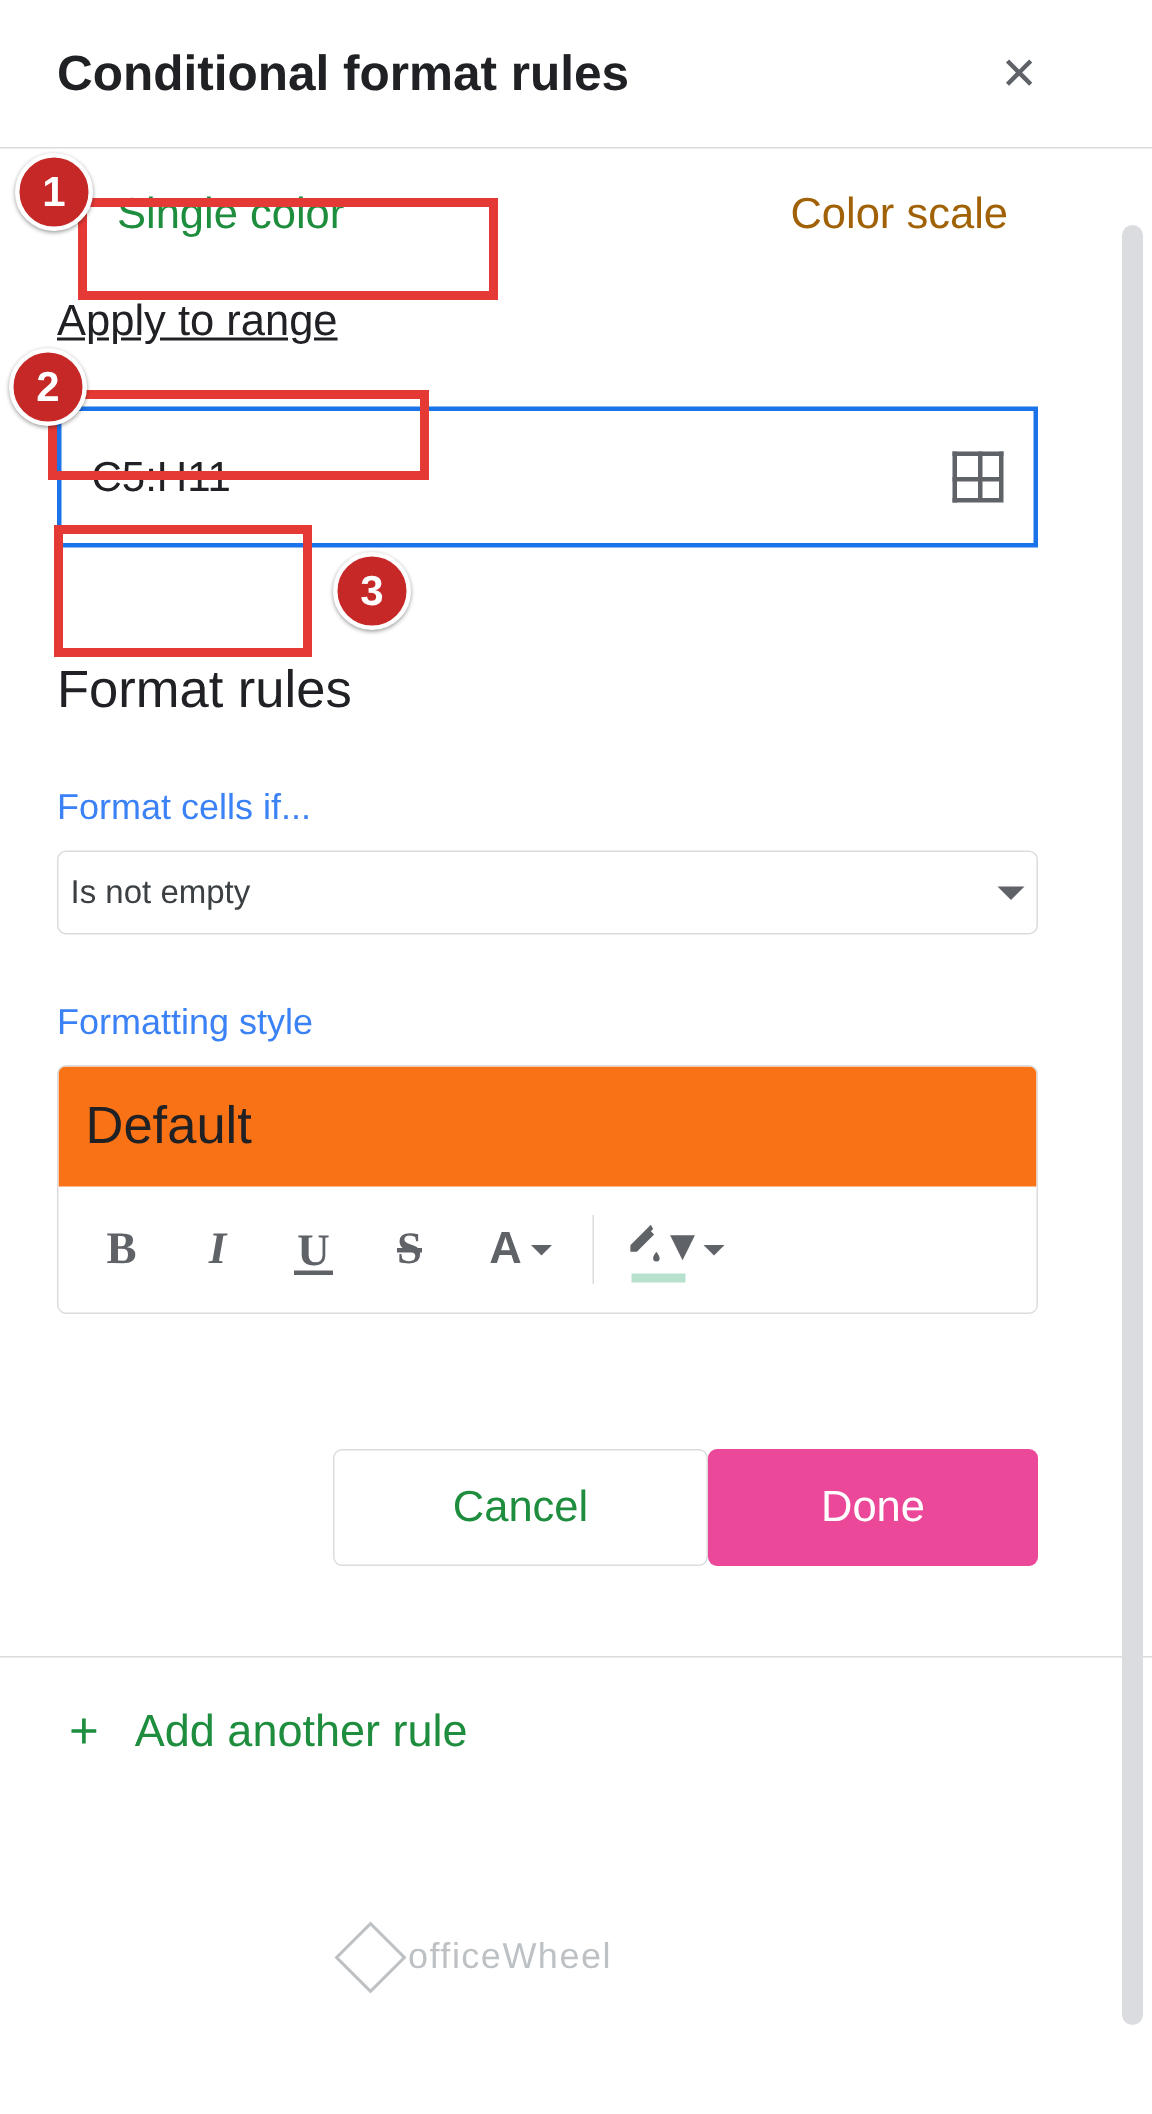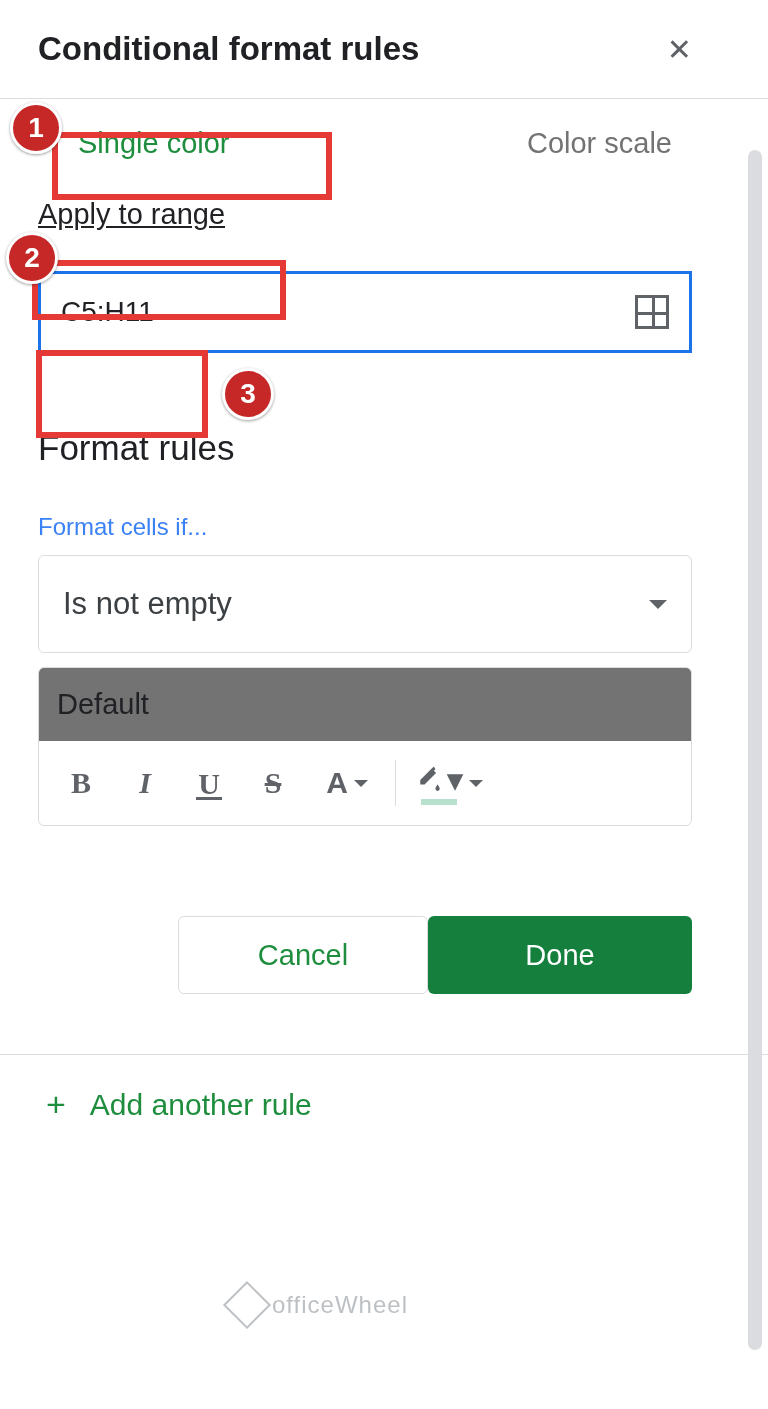--- a/index.html
+++ b/index.html
@@ -47,34 +47,34 @@
   }
   .tab {
     font-size: 29px;
     cursor: pointer;
   }
   .tab-active {
     color: #1e8e3e;
     font-weight: 500;
   }
   .tab-inactive {
-    color: #737373;
+    color: #a16207;
   }
   .section {
     padding: 10px 0 0 0;
   }
   .section-label {
     font-size: 29px;
     color: #202124;
     text-decoration: underline;
   }
   .range-input-wrap {
     margin-top: 40px;
     border: 3px solid #1a73e8;
-    height: 82px;
+    height: 94px;
     display: flex;
     align-items: center;
     padding: 0 20px;
     justify-content: space-between;
   }
   .range-input {
     border: none;
     outline: none;
     font-size: 28px;
     color: #202124;
@@ -102,45 +102,45 @@
   }
   .sub-label {
     font-size: 24px;
     color: #3b82f6;
     margin-top: 45px;
   }
   .select-box {
     margin-top: 14px;
     border: 1px solid #dadce0;
     border-radius: 6px;
-    height: 98px;
+    height: 56px;
     display: flex;
     align-items: center;
     justify-content: space-between;
-    padding: 0 24px;
-    font-size: 31px;
+    padding: 0 8px;
+    font-size: 22px;
     color: #3c4043;
     cursor: pointer;
   }
   .dropdown-arrow {
     width: 0; height: 0;
     border-left: 9px solid transparent;
     border-right: 9px solid transparent;
     border-top: 9px solid #5f6368;
   }
   .style-preview-box {
     margin-top: 14px;
     border: 1px solid #dadce0;
     border-radius: 6px;
     overflow: hidden;
   }
   .style-preview {
-    background: #737373;
+    background: #f97316;
     padding: 20px 18px;
-    font-size: 29px;
+    font-size: 35px;
     color: #202124;
   }
   .style-toolbar {
     display: flex;
     align-items: center;
     padding: 14px 10px;
     gap: 0;
   }
   .tb-btn {
     width: 64px;
@@ -184,22 +184,22 @@
     cursor:pointer;
     padding:0 10px;
   }
   .btn-cancel {
     width:250px;
     border:1px solid #dadce0;
     background:#fff;
     color:#1e8e3e;
   }
   .btn-done {
-    width:264px;
-    background:#15803d;
+    width:220px;
+    background:#ec4899;
     color:#fff;
     font-weight:500;
   }
   .bottom-divider {
     border:none;border-top:1px solid #dadce0;
     margin-top:60px;
     margin-left:-38px;width:768px;
   }
   .add-rule {
     display:flex;align-items:center;gap:24px;
@@ -278,20 +278,21 @@
   </div>
 
   <div class="format-rules-title">Format rules</div>
 
   <div class="sub-label">Format cells if...</div>
   <div class="select-box">
     <span>Is not empty</span>
     <span class="dropdown-arrow"></span>
   </div>
 
+  <div class="sub-label">Formatting style</div>
   <div class="style-preview-box">
     <div class="style-preview">Default</div>
     <div class="style-toolbar">
       <div class="tb-btn">B</div>
       <div class="tb-btn" style="font-style:italic;">I</div>
       <div class="tb-btn">
         <div style="display:flex;flex-direction:column;align-items:center;">
           <span style="text-decoration:none;">U</span>
           <span class="tb-underline-bar"></span>
         </div>

